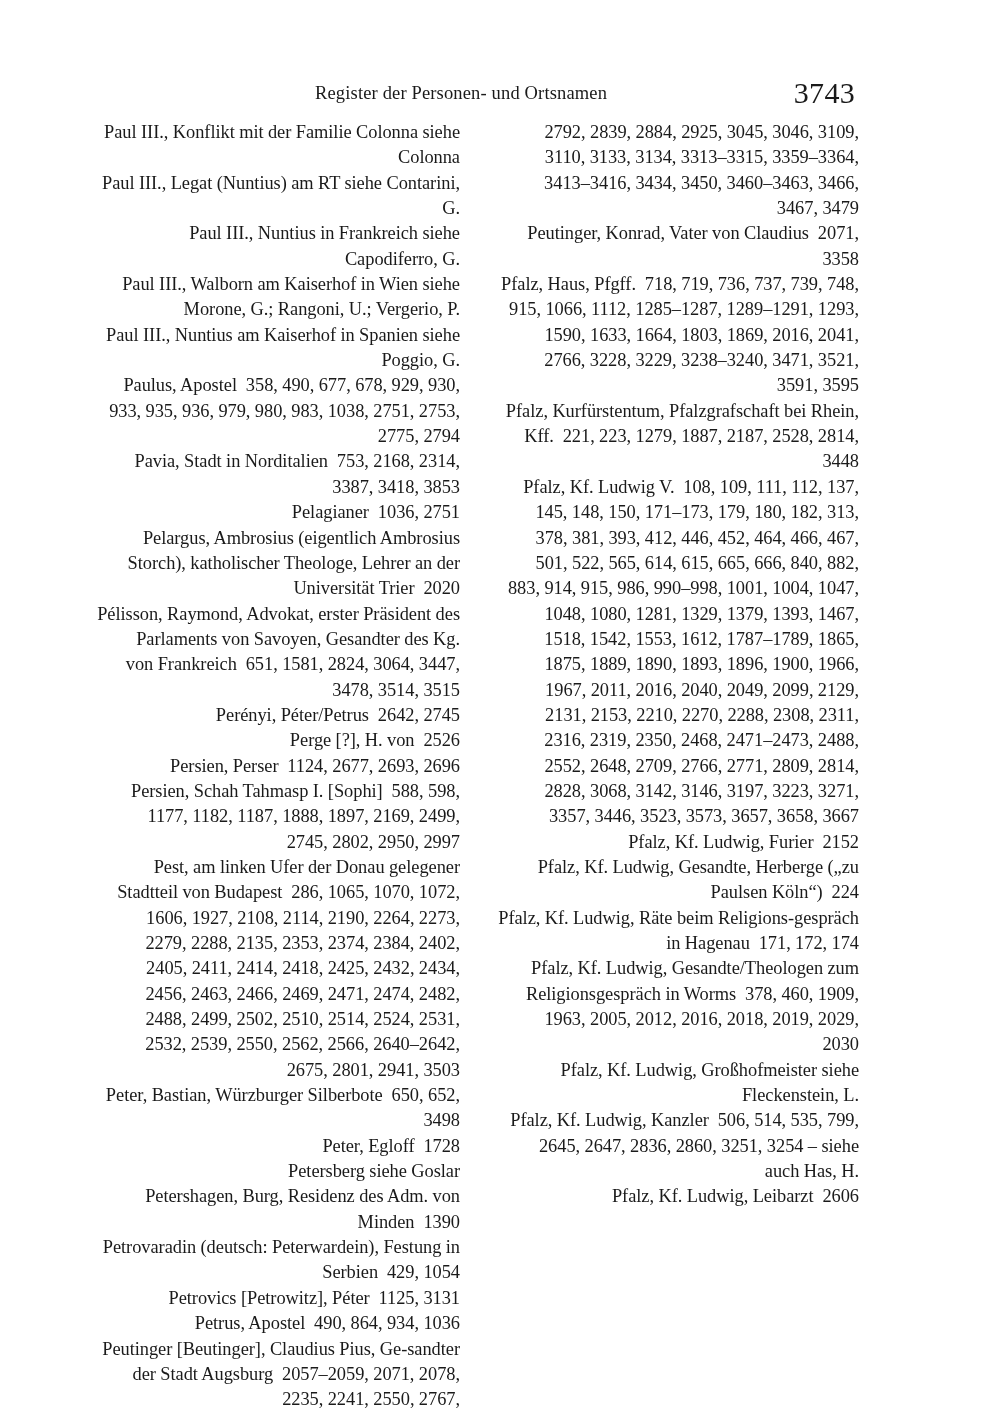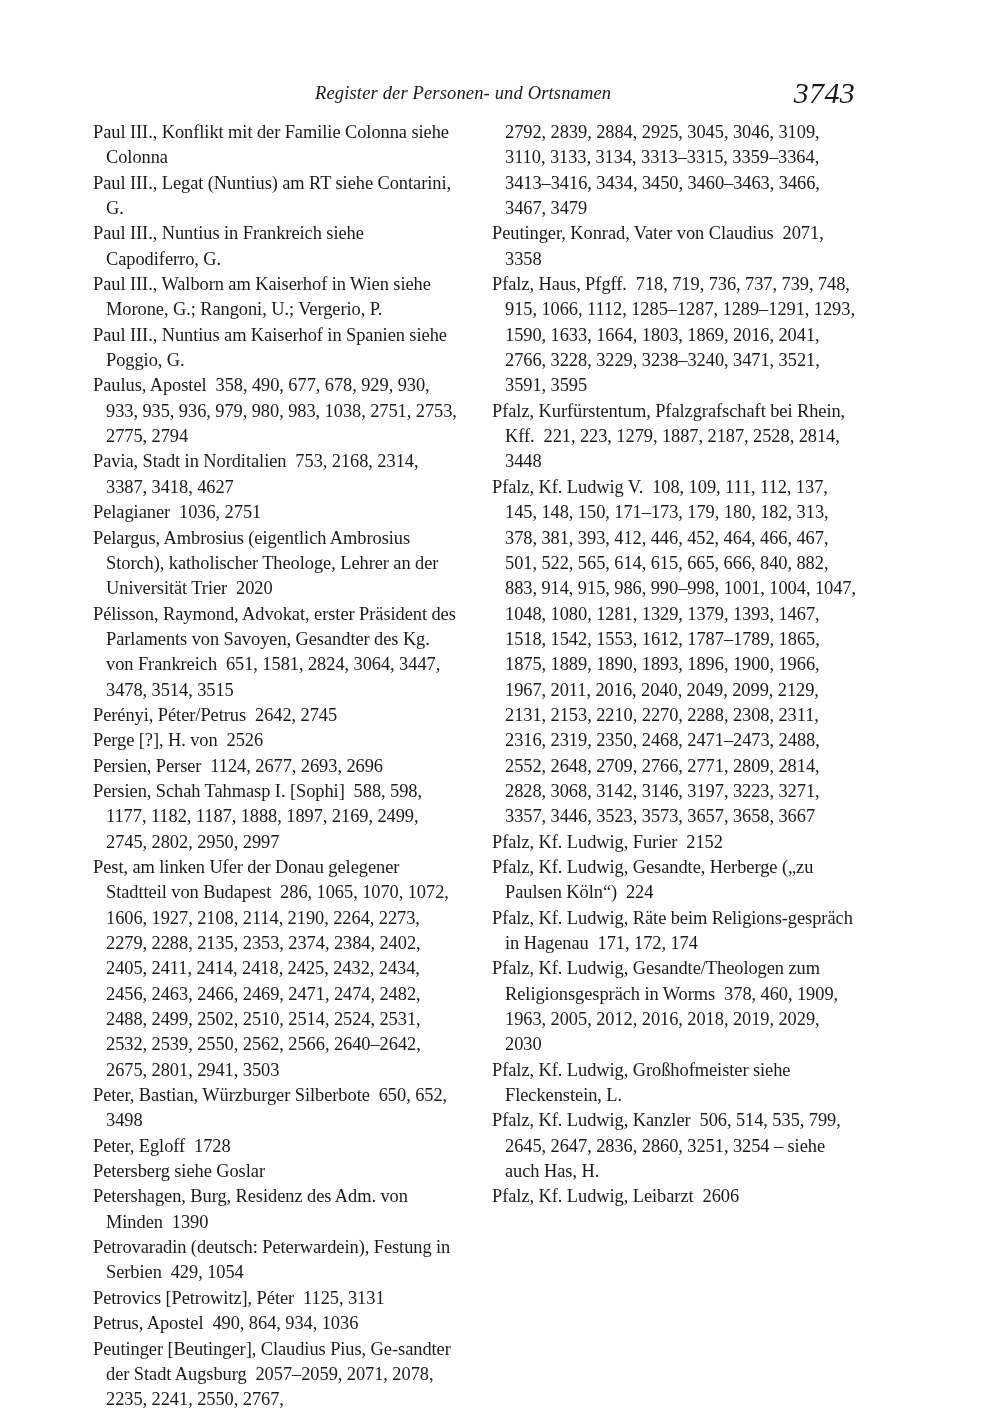--- a/index.html
+++ b/index.html
@@ -18,21 +18,20 @@
 
   
   #running-head {
     position: absolute;
     left: 93px;
     top: 74px;
     width: 762px;
     height: 34px;
     display: flex;
     align-items: baseline;
-    font-style: italic;
   }
   #running-head .rh-title {
     font-size: 18.5px;
     letter-spacing: 0.15px;
     margin-left: 222px;
     white-space: nowrap;
   }
   #running-head .rh-folio {
     margin-left: auto;
     font-size: 30px;
@@ -56,21 +55,21 @@
     width: 367px;
     flex: 0 0 367px;
   }
 
   .index-entry {
     font-size: 18.4px;
     line-height: 25.35px;
     text-indent: -13px;
     padding-left: 13px;
     margin: 0;
-    text-align: left;
+    text-align: right;
     word-spacing: -0.1px;
     letter-spacing: -0.05px;
     white-space: pre-wrap;
   }
   .index-entry.cont {
     text-indent: 0;
     padding-left: 13px;
   }
 </style>
 </head>
@@ -82,21 +81,21 @@
 </div>
 
 <div id="index-body">
   <div class="index-column" id="col-left">
       <p class="index-entry">Paul III., Konflikt mit der Familie Colonna siehe Colonna</p>
       <p class="index-entry">Paul III., Legat (Nuntius) am RT siehe Contarini, G.</p>
       <p class="index-entry">Paul III., Nuntius in Frankreich siehe Capodiferro, G.</p>
       <p class="index-entry">Paul III., Walborn am Kaiserhof in Wien siehe Morone, G.; Rangoni, U.; Vergerio, P.</p>
       <p class="index-entry">Paul III., Nuntius am Kaiserhof in Spanien siehe Poggio, G.</p>
       <p class="index-entry">Paulus, Apostel  358, 490, 677, 678, 929, 930, 933, 935, 936, 979, 980, 983, 1038, 2751, 2753, 2775, 2794</p>
-      <p class="index-entry">Pavia, Stadt in Norditalien  753, 2168, 2314, 3387, 3418, 4627</p>
+      <p class="index-entry">Pavia, Stadt in Norditalien  753, 2168, 2314, 3387, 3418, 3853</p>
       <p class="index-entry">Pelagianer  1036, 2751</p>
       <p class="index-entry">Pelargus, Ambrosius (eigentlich Ambrosius Storch), katholischer Theologe, Lehrer an der Universität Trier  2020</p>
       <p class="index-entry">Pélisson, Raymond, Advokat, erster Präsident des Parlaments von Savoyen, Gesandter des Kg. von Frankreich  651, 1581, 2824, 3064, 3447, 3478, 3514, 3515</p>
       <p class="index-entry">Perényi, Péter/Petrus  2642, 2745</p>
       <p class="index-entry">Perge [?], H. von  2526</p>
       <p class="index-entry">Persien, Perser  1124, 2677, 2693, 2696</p>
       <p class="index-entry">Persien, Schah Tahmasp I. [Sophi]  588, 598, 1177, 1182, 1187, 1888, 1897, 2169, 2499, 2745, 2802, 2950, 2997</p>
       <p class="index-entry">Pest, am linken Ufer der Donau gelegener Stadtteil von Budapest  286, 1065, 1070, 1072, 1606, 1927, 2108, 2114, 2190, 2264, 2273, 2279, 2288, 2135, 2353, 2374, 2384, 2402, 2405, 2411, 2414, 2418, 2425, 2432, 2434, 2456, 2463, 2466, 2469, 2471, 2474, 2482, 2488, 2499, 2502, 2510, 2514, 2524, 2531, 2532, 2539, 2550, 2562, 2566, 2640–2642, 2675, 2801, 2941, 3503</p>
       <p class="index-entry">Peter, Bastian, Würzburger Silberbote  650, 652, 3498</p>
       <p class="index-entry">Peter, Egloff  1728</p>

